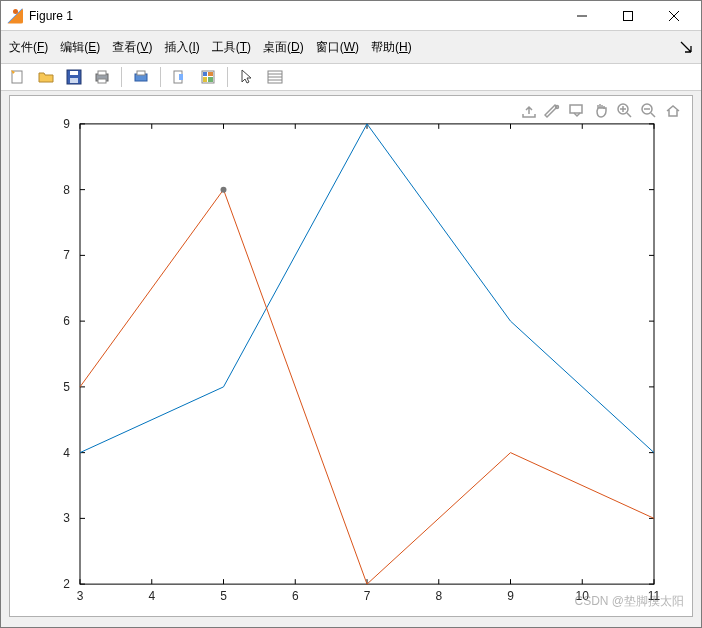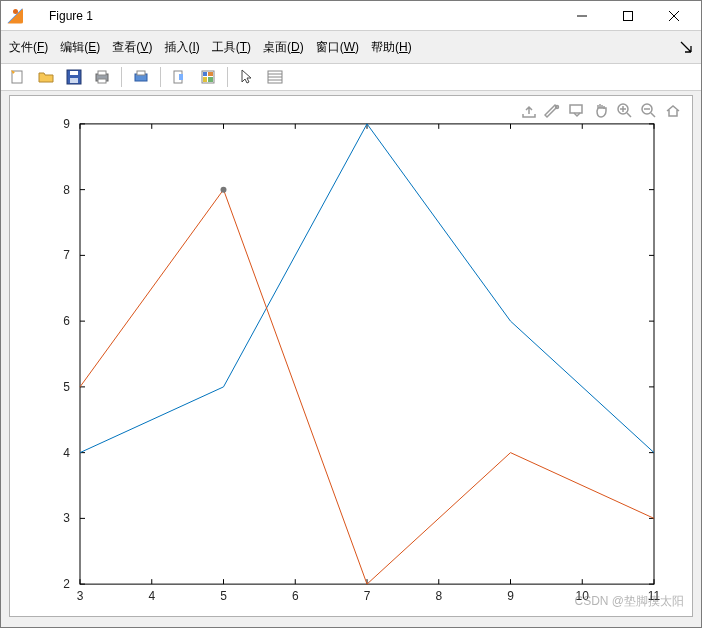--- a/index.html
+++ b/index.html
@@ -1,17 +1,17 @@
 <!DOCTYPE html>
 <html><head>
 <meta charset="utf-8">
 <style>
   html,body { margin:0; padding:0; font-family:"Microsoft YaHei","SimSun",Arial,sans-serif; font-size:12px; background:#f0f0f0; color:#000; }
   .window { width:702px; height:628px; background:#f0f0f0; border:1px solid #7a7a7a; box-sizing:border-box; position:relative; }
-  .titlebar { height:30px; background:#fff; display:flex; align-items:center; padding:0 4px 0 6px; border-bottom:1px solid #d0d0d0; box-sizing:border-box;gap:20px; }
+  .titlebar { height:30px; background:#fff; display:flex; align-items:center; padding:0 4px 0 6px; border-bottom:1px solid #d0d0d0; box-sizing:border-box; }
   .tb-icon { width:16px; height:16px; margin-right:6px; position:relative; }
   .tb-icon .tri { position:absolute; inset:0; background:linear-gradient(135deg,#5b8fd6 50%,#f28c25 50%); clip-path:polygon(0 100%,100% 0,100% 100%); border-radius:2px; }
   .tb-icon .dot { position:absolute; width:5px; height:5px; background:#e06a1a; border-radius:50%; top:1px; left:6px; }
   .tb-title { flex:1; font-size:12px; color:#000; }
   .tb-btns { display:flex; gap:0; }
   .tb-btn { width:46px; height:30px; display:flex; align-items:center; justify-content:center; color:#222; }
   .tb-btn svg { width:10px; height:10px; display:block; }
 
   .menubar { height:32px; display:flex; align-items:center; gap:12px; padding:0 8px; box-sizing:border-box; }
   .menu-item { font-size:12px; cursor:default; }

